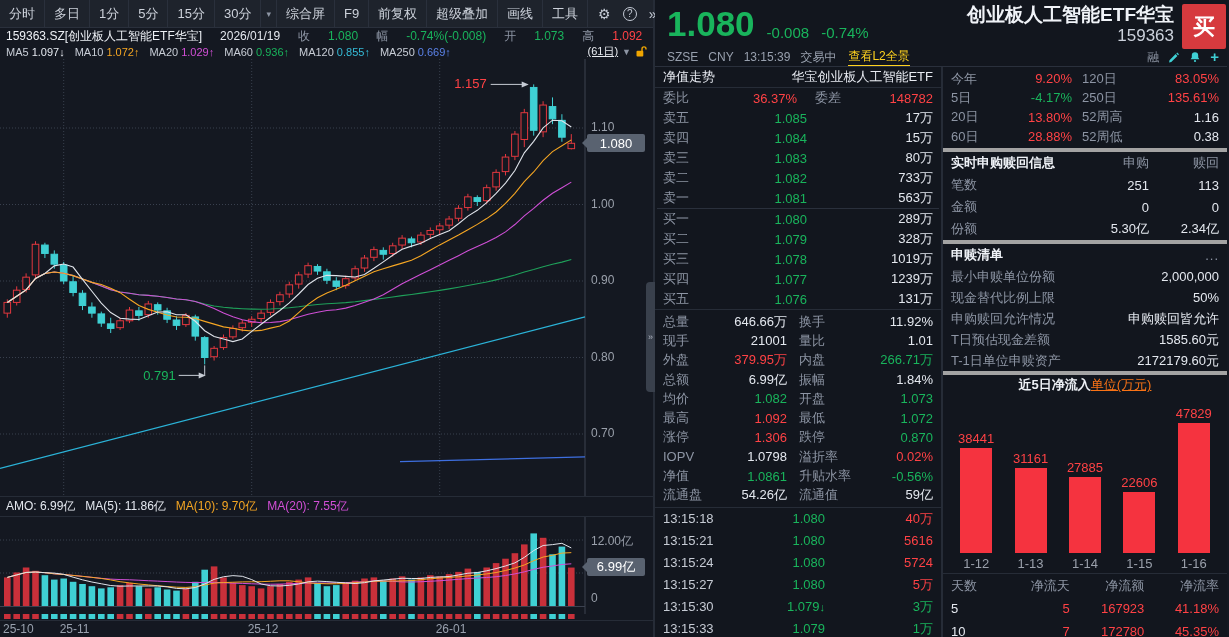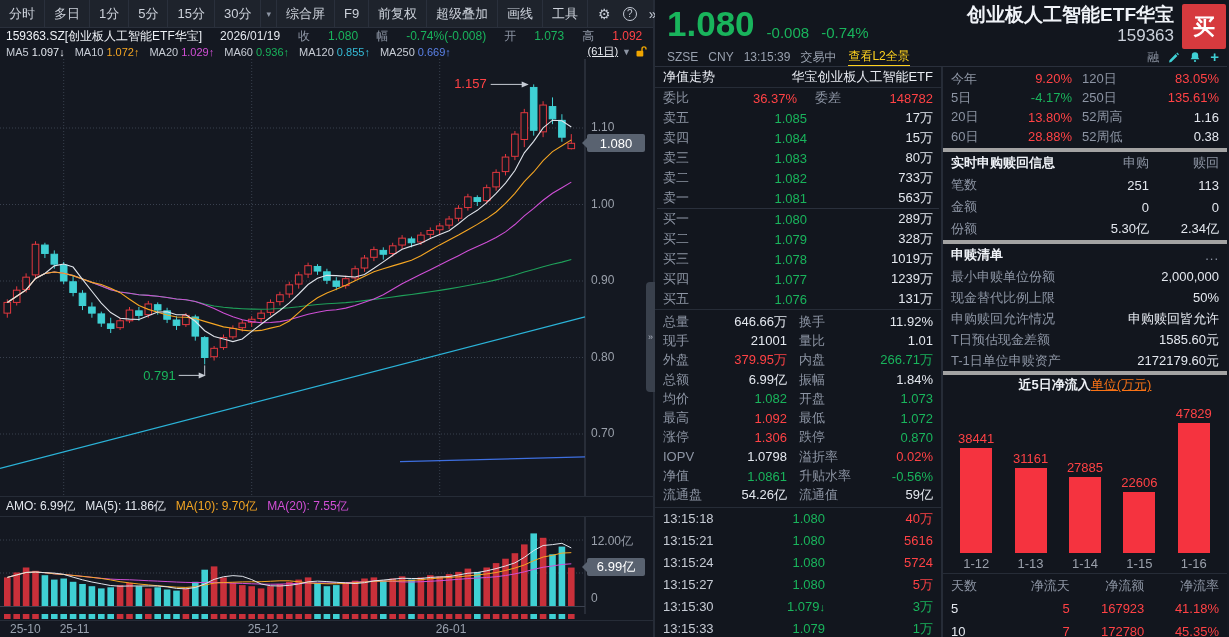--- a/index.html
+++ b/index.html
@@ -466,21 +466,21 @@
           <rect x="511.6" y="1" width="6.6" height="5" fill="#c9303a"></rect>
           <rect x="521" y="1" width="6.6" height="5" fill="#c9303a"></rect>
           <rect x="530.4" y="1" width="6.6" height="5" fill="#3fd0d4"></rect>
           <rect x="539.8000000000001" y="1" width="6.6" height="5" fill="#c9303a"></rect>
           <rect x="549.2" y="1" width="6.6" height="5" fill="#3fd0d4"></rect>
           <rect x="558.6" y="1" width="6.6" height="5" fill="#3fd0d4"></rect>
           <rect x="568" y="1" width="6.6" height="5" fill="#c9303a"></rect>
         </svg>
     </div>
     <div class="dates" id="dateAxis">
-        <span style="left: 10px;">25-10</span>
+        <span style="left: 3px;">25-10</span>
         <span style="left: 59.7px;">25-11</span>
         <span style="left: 247.7px;">25-12</span>
         <span style="left: 435.7px;">26-01</span>
       </div>
     <div class="divider-handle">»</div>
   </div>
 
   <div class="right-wrap">
     <div class="qheader">
       <div class="qh-row1">

